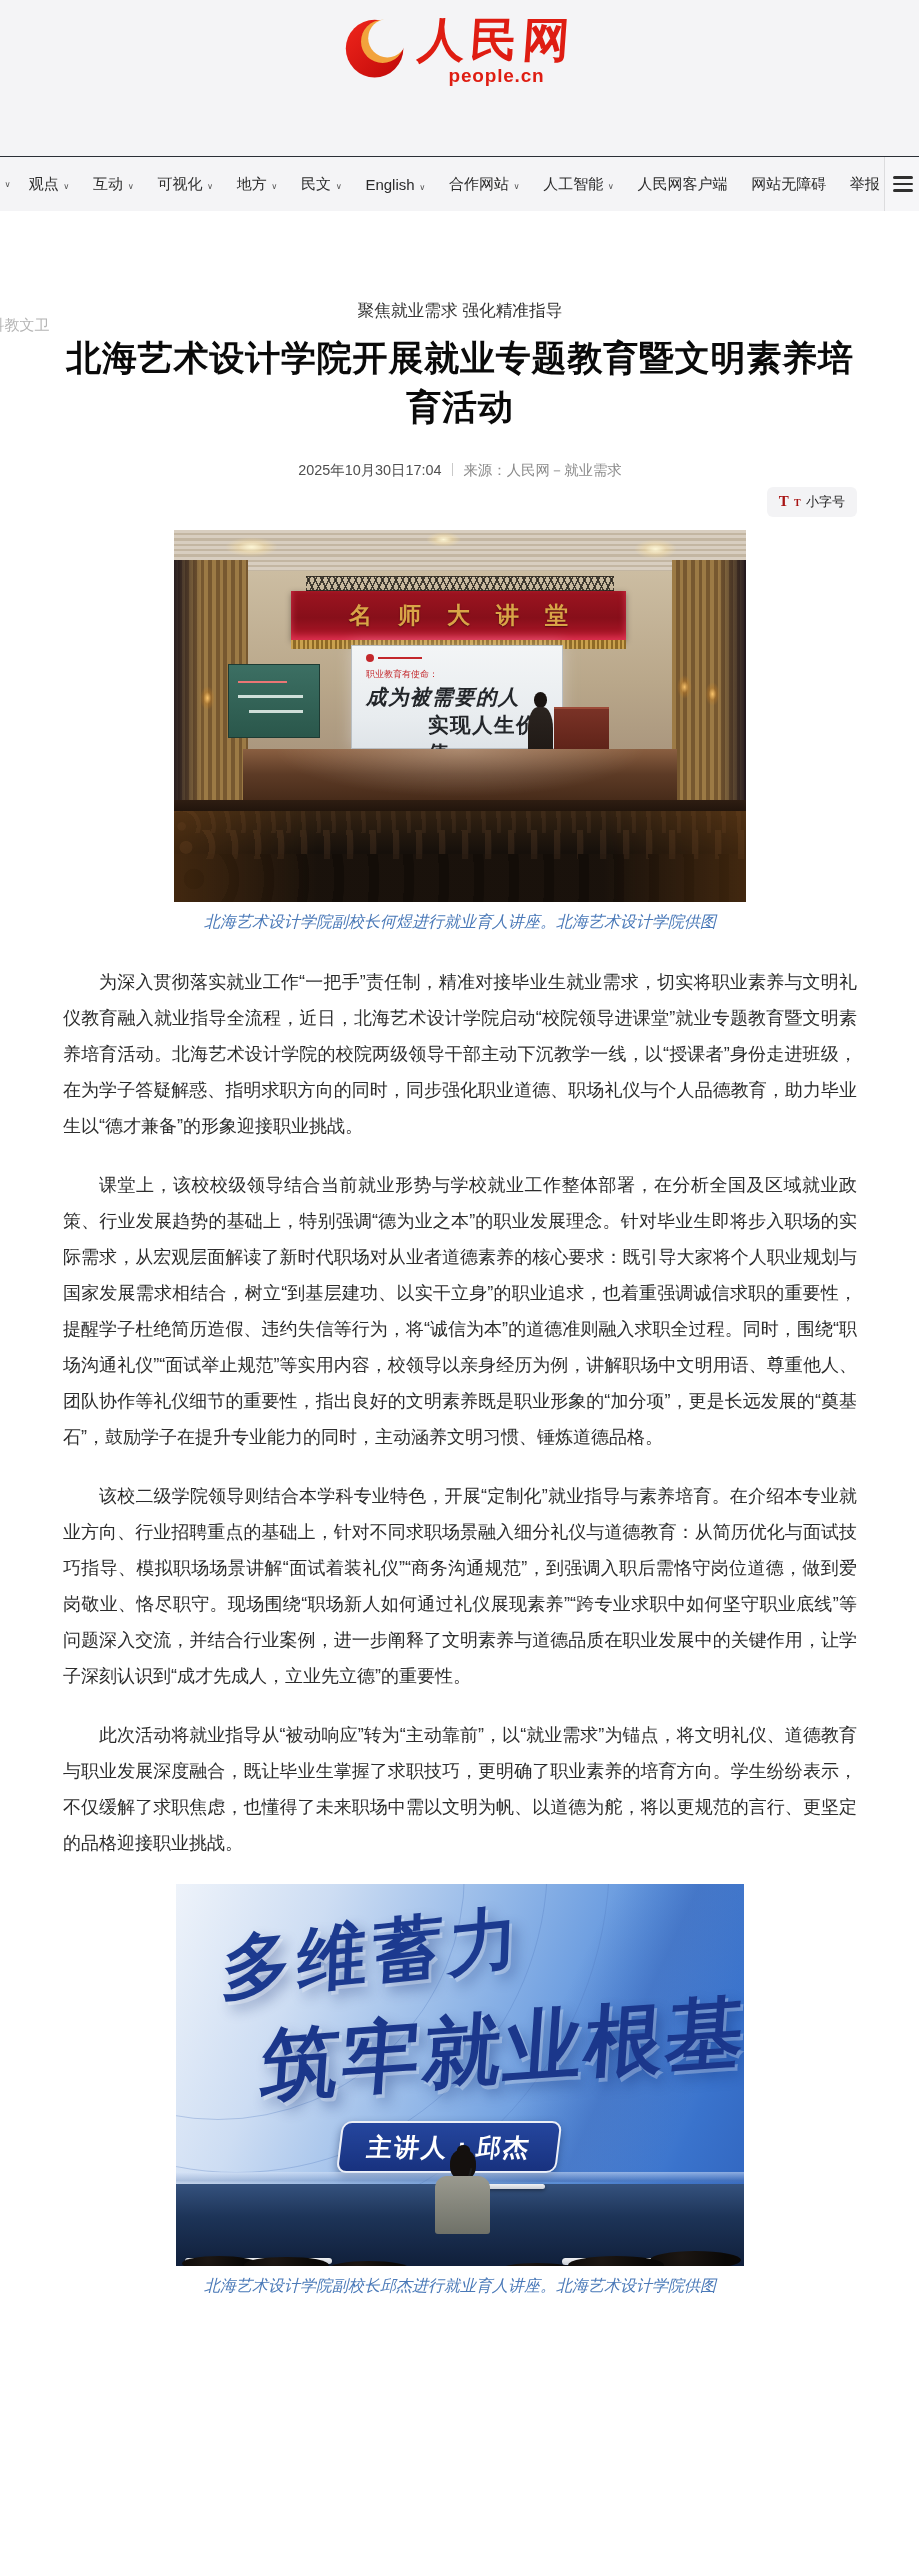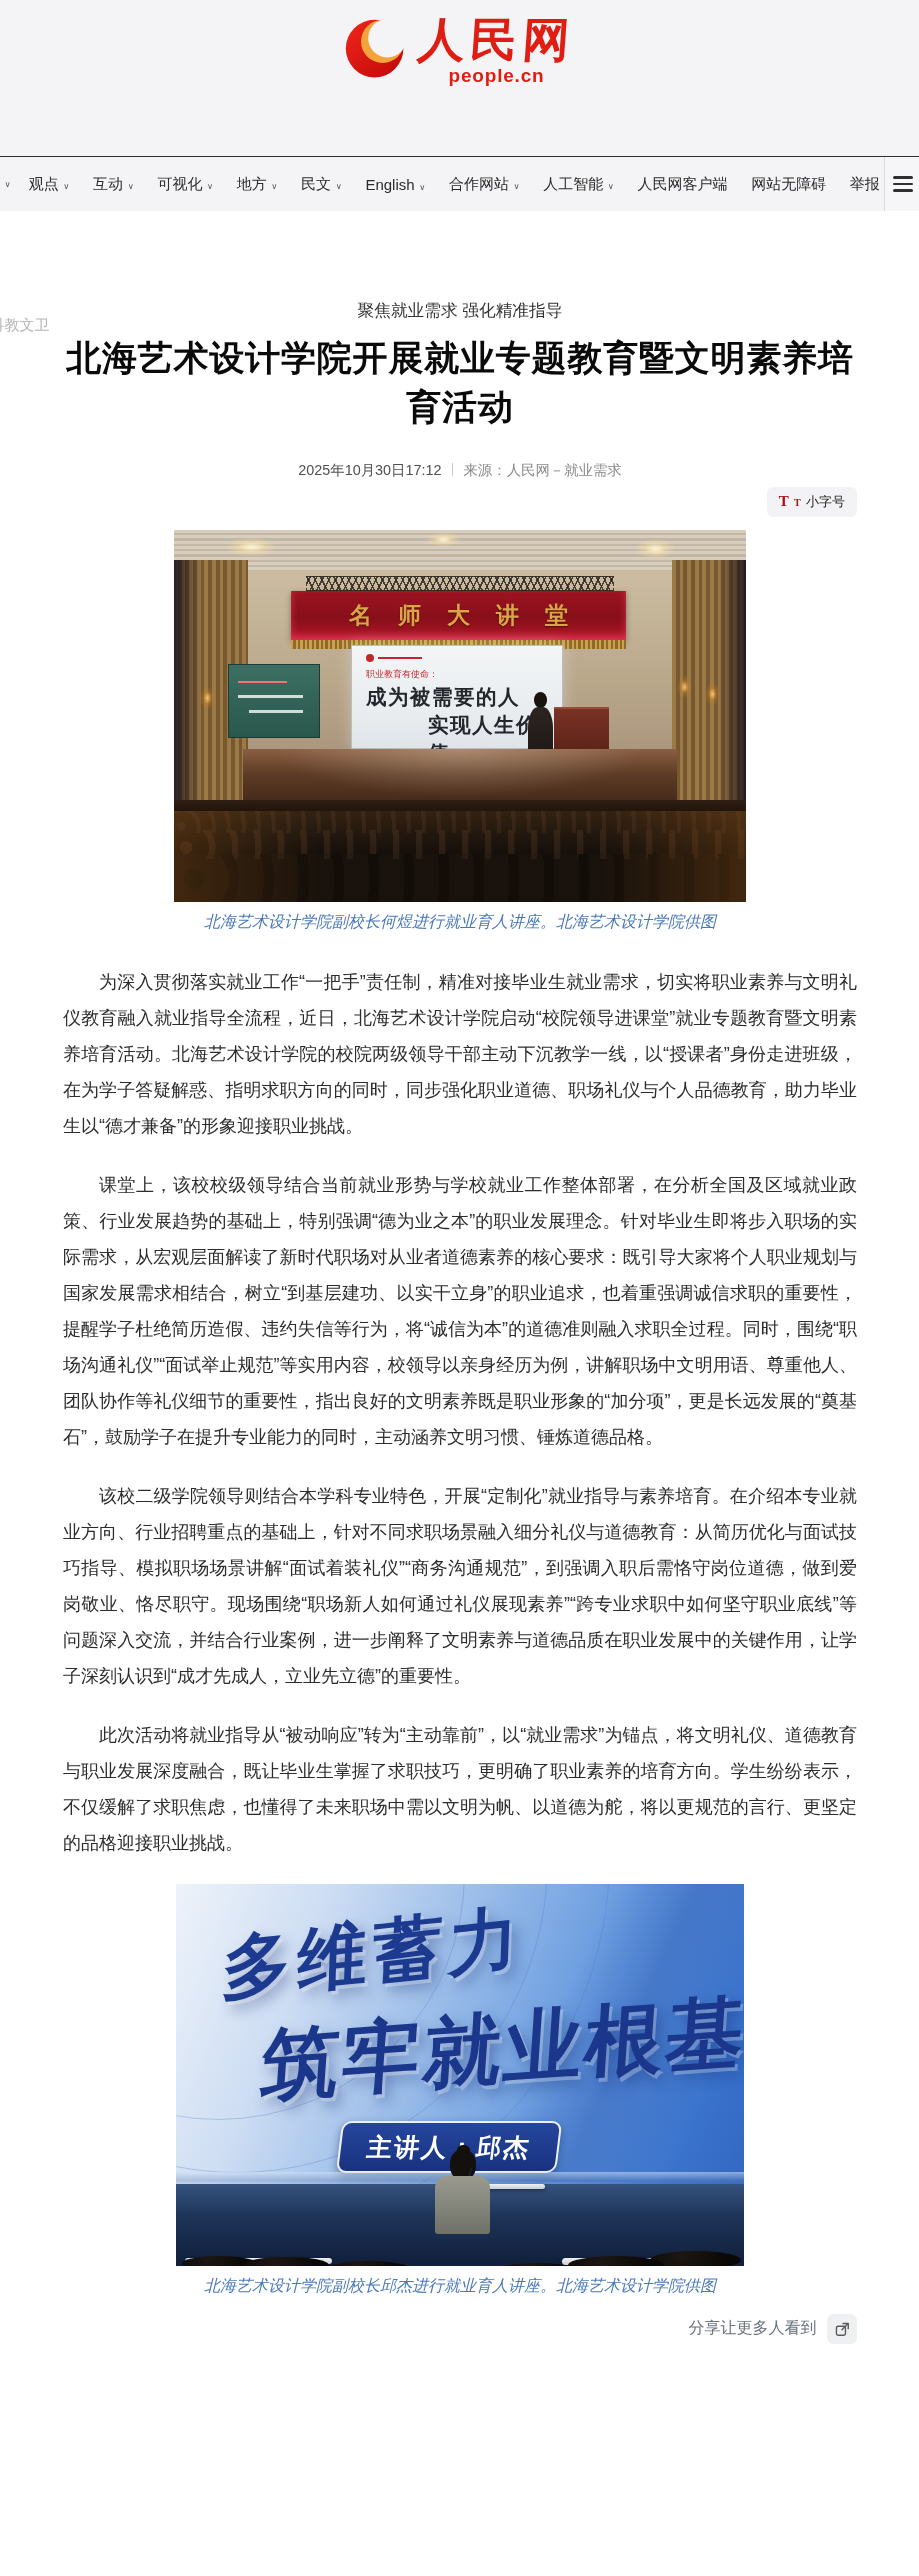--- a/index.html
+++ b/index.html
@@ -74,21 +74,21 @@
     background:repeating-linear-gradient(90deg,#caa14e 0 2.3px,#8f6a26 2.3px 4.6px); }
   .p1-screen { left:31%; width:37%; top:31%; height:28%;
     background:linear-gradient(180deg,#f3f5f6,#e8ecef 70%,#dfe4e8); border:1.5px solid #b9bec2;
     box-shadow:0 0 15px rgba(240,245,255,.35); }
   .p1-screen * { position:static; }
   .p1-slide { display:block; padding:7.6px 13.7px; }
   .p1-logo-row { display:flex; align-items:center; gap:3.8px; }
   .p1-logo-dot { display:block; width:8.4px; height:8.4px; border-radius:50%; background:#c3272b; }
   .p1-logo-bar { display:block; width:44px; height:2.3px; background:#c3272b; }
   .p1-slide-kicker { display:block; color:#c3272b; font-size:9px; margin-top:6px; }
-  .p1-slide-line1 { display:block; font-size:20.5px; font-weight:800; color:#23262a; letter-spacing:1.5px; margin-top:2.3px; }
+  .p1-slide-line1 { display:block; font-size:20.5px; font-weight:800; color:#23262a; letter-spacing:1.5px; margin-top:2.3px;font-style:italic; }
   .p1-slide-line2 { display:block; font-size:20.5px; font-weight:800; color:#23262a; letter-spacing:1.5px; margin-left:34%; }
   .p1-mini { left:9.5%; width:16%; top:36%; height:20%;
     background:linear-gradient(180deg,#3c6f63,#2a574b); border:1.5px solid #1e3b33; }
   .p1-mini i { display:block; position:absolute; height:3px; background:rgba(235,245,240,.85); }
   .p1-mini i.m1 { left:10%; top:22%; width:55%; background:rgba(255,120,120,.9); height:2.3px; }
   .p1-mini i.m2 { left:10%; top:42%; width:72%; }
   .p1-mini i.m3 { left:22%; top:62%; width:60%; }
   .p1-person { left:62.3%; top:43.5%; width:3.4%; height:26%; }
   .p1-person .head { left:18%; top:0; width:70%; height:17%; background:#1a1411; border-radius:50%; }
   .p1-person .torso { left:-14%; top:16%; width:128%; height:84%; background:linear-gradient(#2b2420,#17110d); border-radius:40% 40% 8% 8%/26% 26% 5% 5%; }
@@ -223,21 +223,21 @@
 </nav>
 
 <main>
   <span class="side-crumb">科教文卫</span>
 
   <article>
     <p class="kicker">聚焦就业需求 强化精准指导</p>
     <h1 class="title">北海艺术设计学院开展就业专题教育暨文明素养培育活动</h1>
 
     <div class="meta">
-      <span>2025年10月30日17:12</span><span class="sep"></span><span class="src">来源：人民网－就业需求</span>
+      <span>2025年10月30日17:04</span><span class="sep"></span><span class="src">来源：人民网－就业需求</span>
     </div>
 
     <div class="controls">
       <button class="fontsize-pill">
         <span class="t-big">T</span>
           <span class="t-small">T</span>
           <span class="pill-label">小字号</span>
       </button>
     </div>
 
@@ -318,25 +318,15 @@
         <div class="p2-head h6"></div>
       </div>
       <div class="p2-spk-hair"></div>
       <div class="p2-spk-head"></div>
       <div class="p2-spk-mic"></div>
       <div class="p2-spk-body"></div>
     </figure>
     <figcaption class="figcap">北海艺术设计学院副校长邱杰进行就业育人讲座。北海艺术设计学院供图</figcaption>
 
 
-    <div class="share-row">
-      <span class="share-label">分享让更多人看到</span>
-      <span class="share-btn">
-        <svg width="16.7" height="16.7" viewBox="0 0 24 24" fill="none" stroke="#5a5a5a" stroke-width="2" stroke-linecap="round" stroke-linejoin="round">
-          <rect x="3.5" y="7.5" width="13" height="13" rx="2.5"></rect>
-          <polyline points="13,3.5 20.5,3.5 20.5,11"></polyline>
-          <line x1="20" y1="4" x2="11.5" y2="12.5"></line>
-        </svg>
-      </span>
-    </div>
   </article>
 </main>
 
 
 </body></html>

